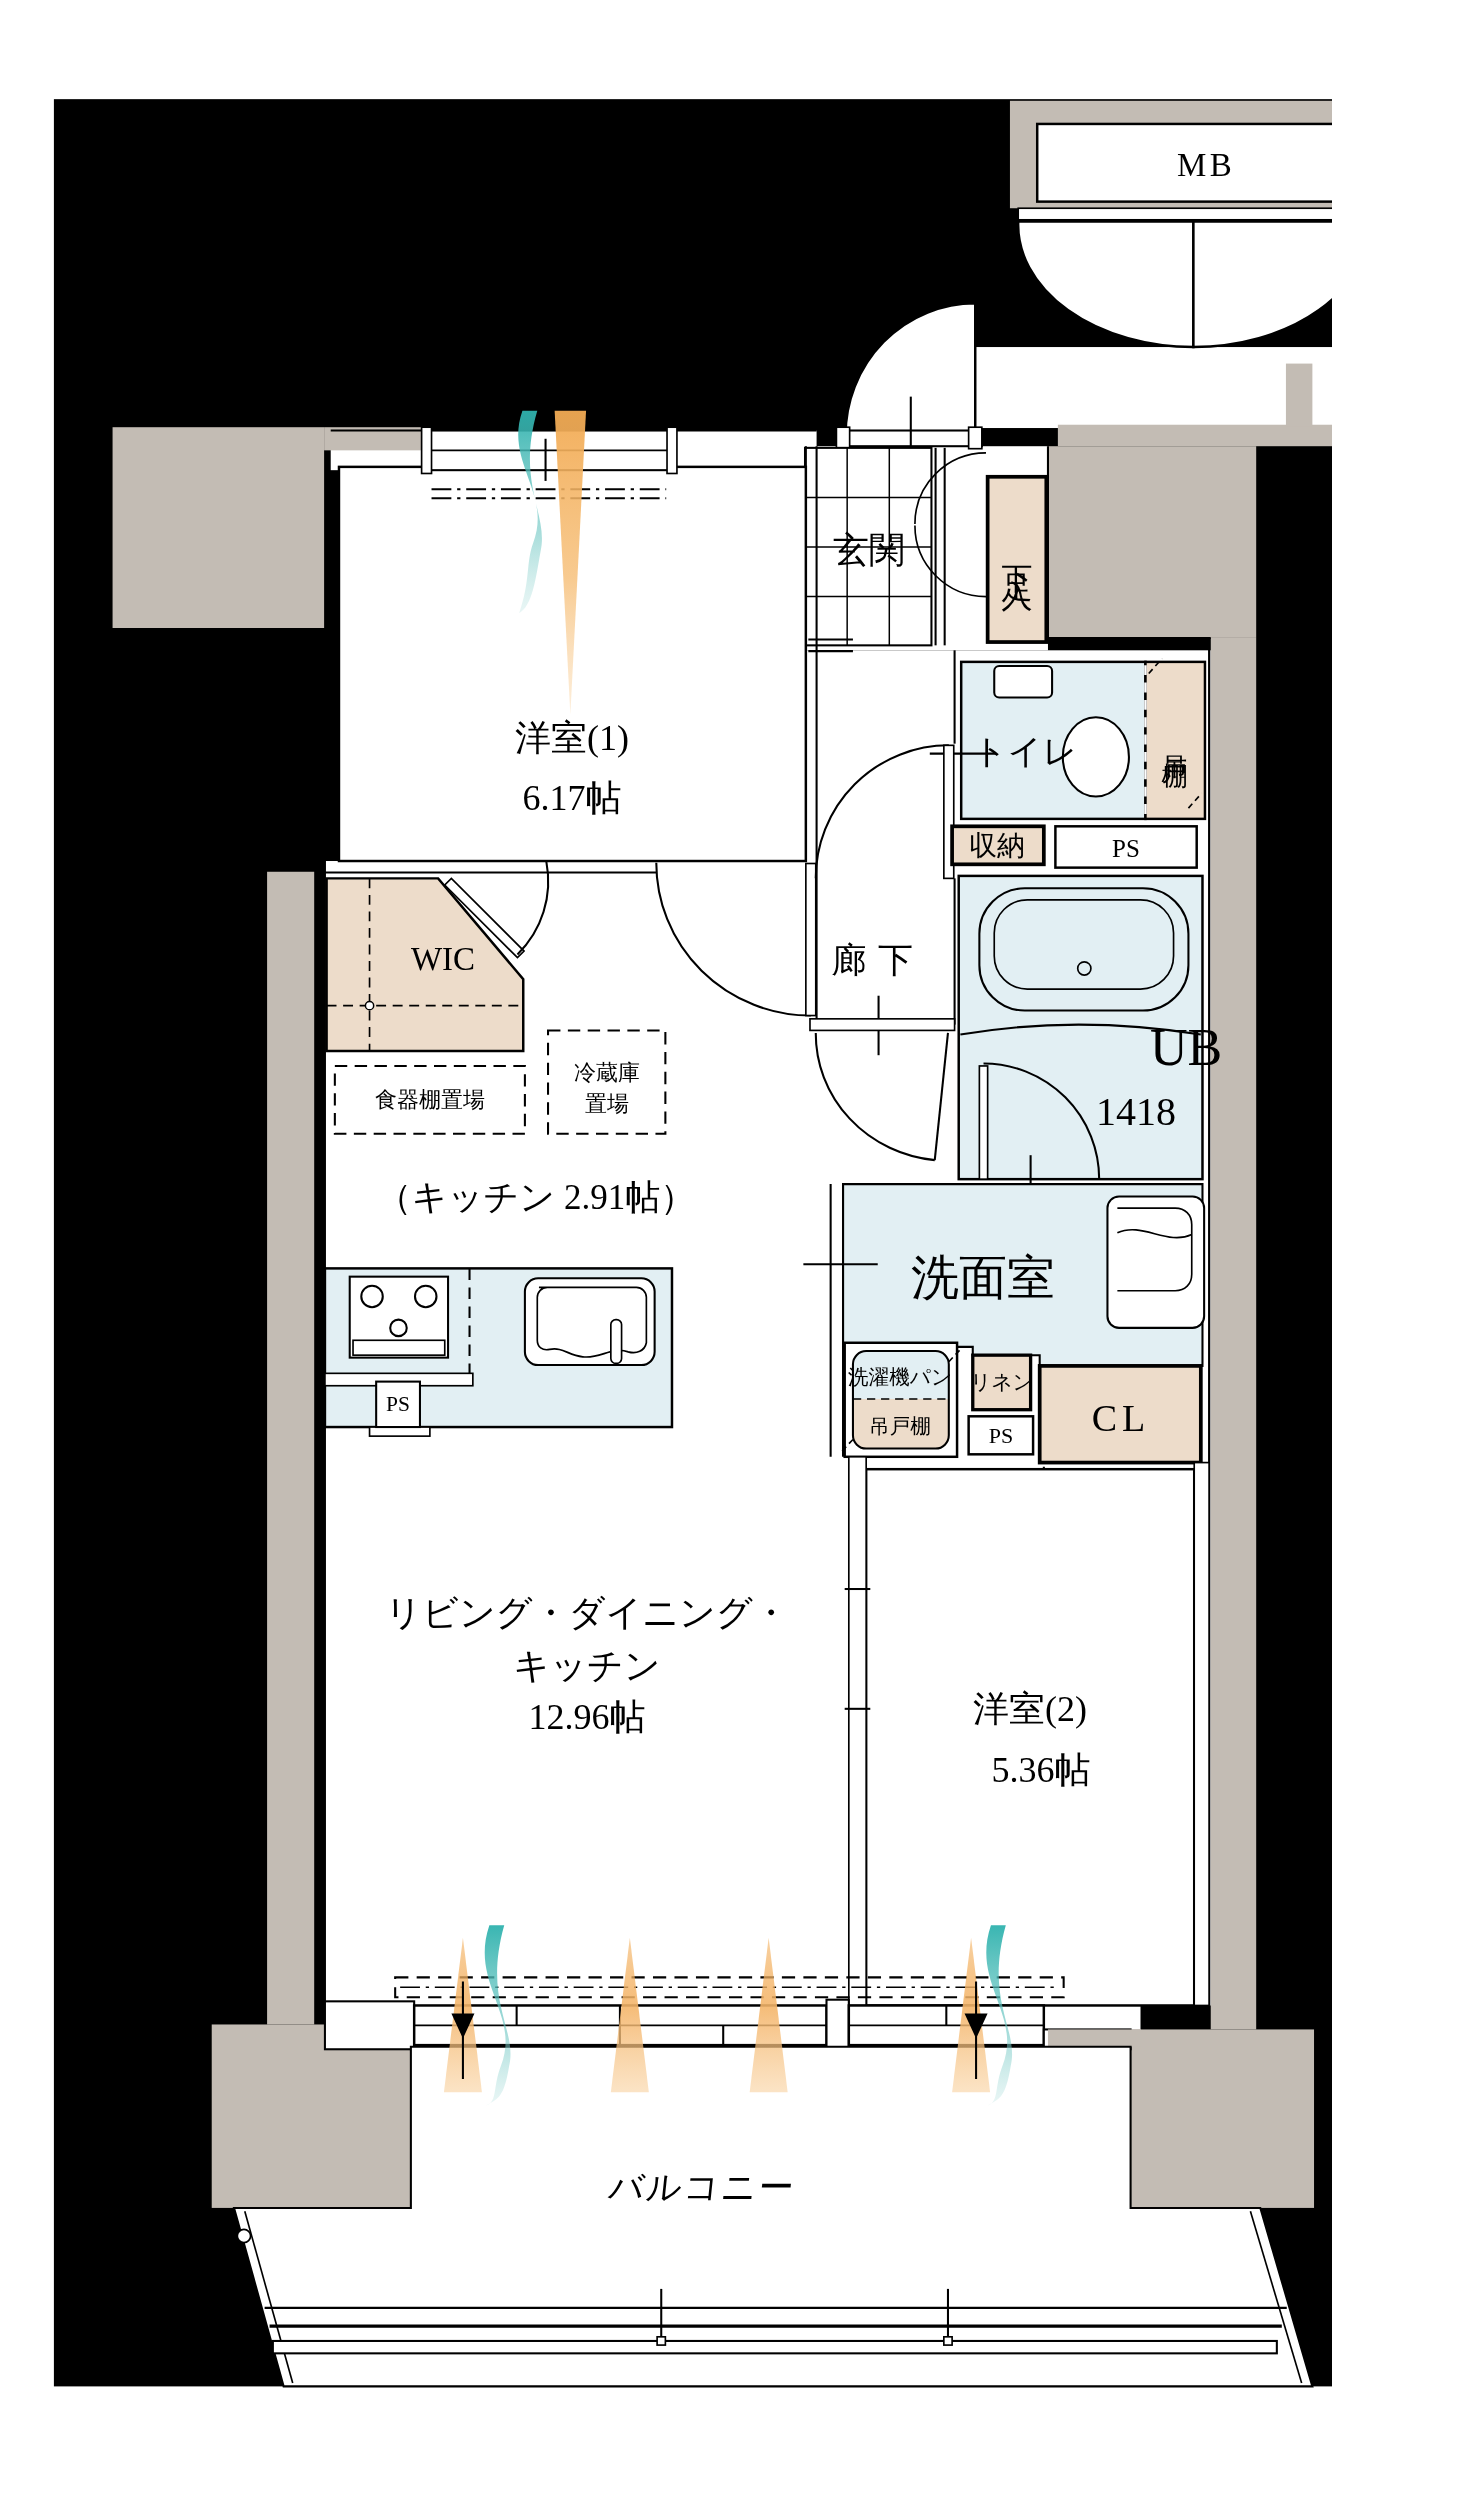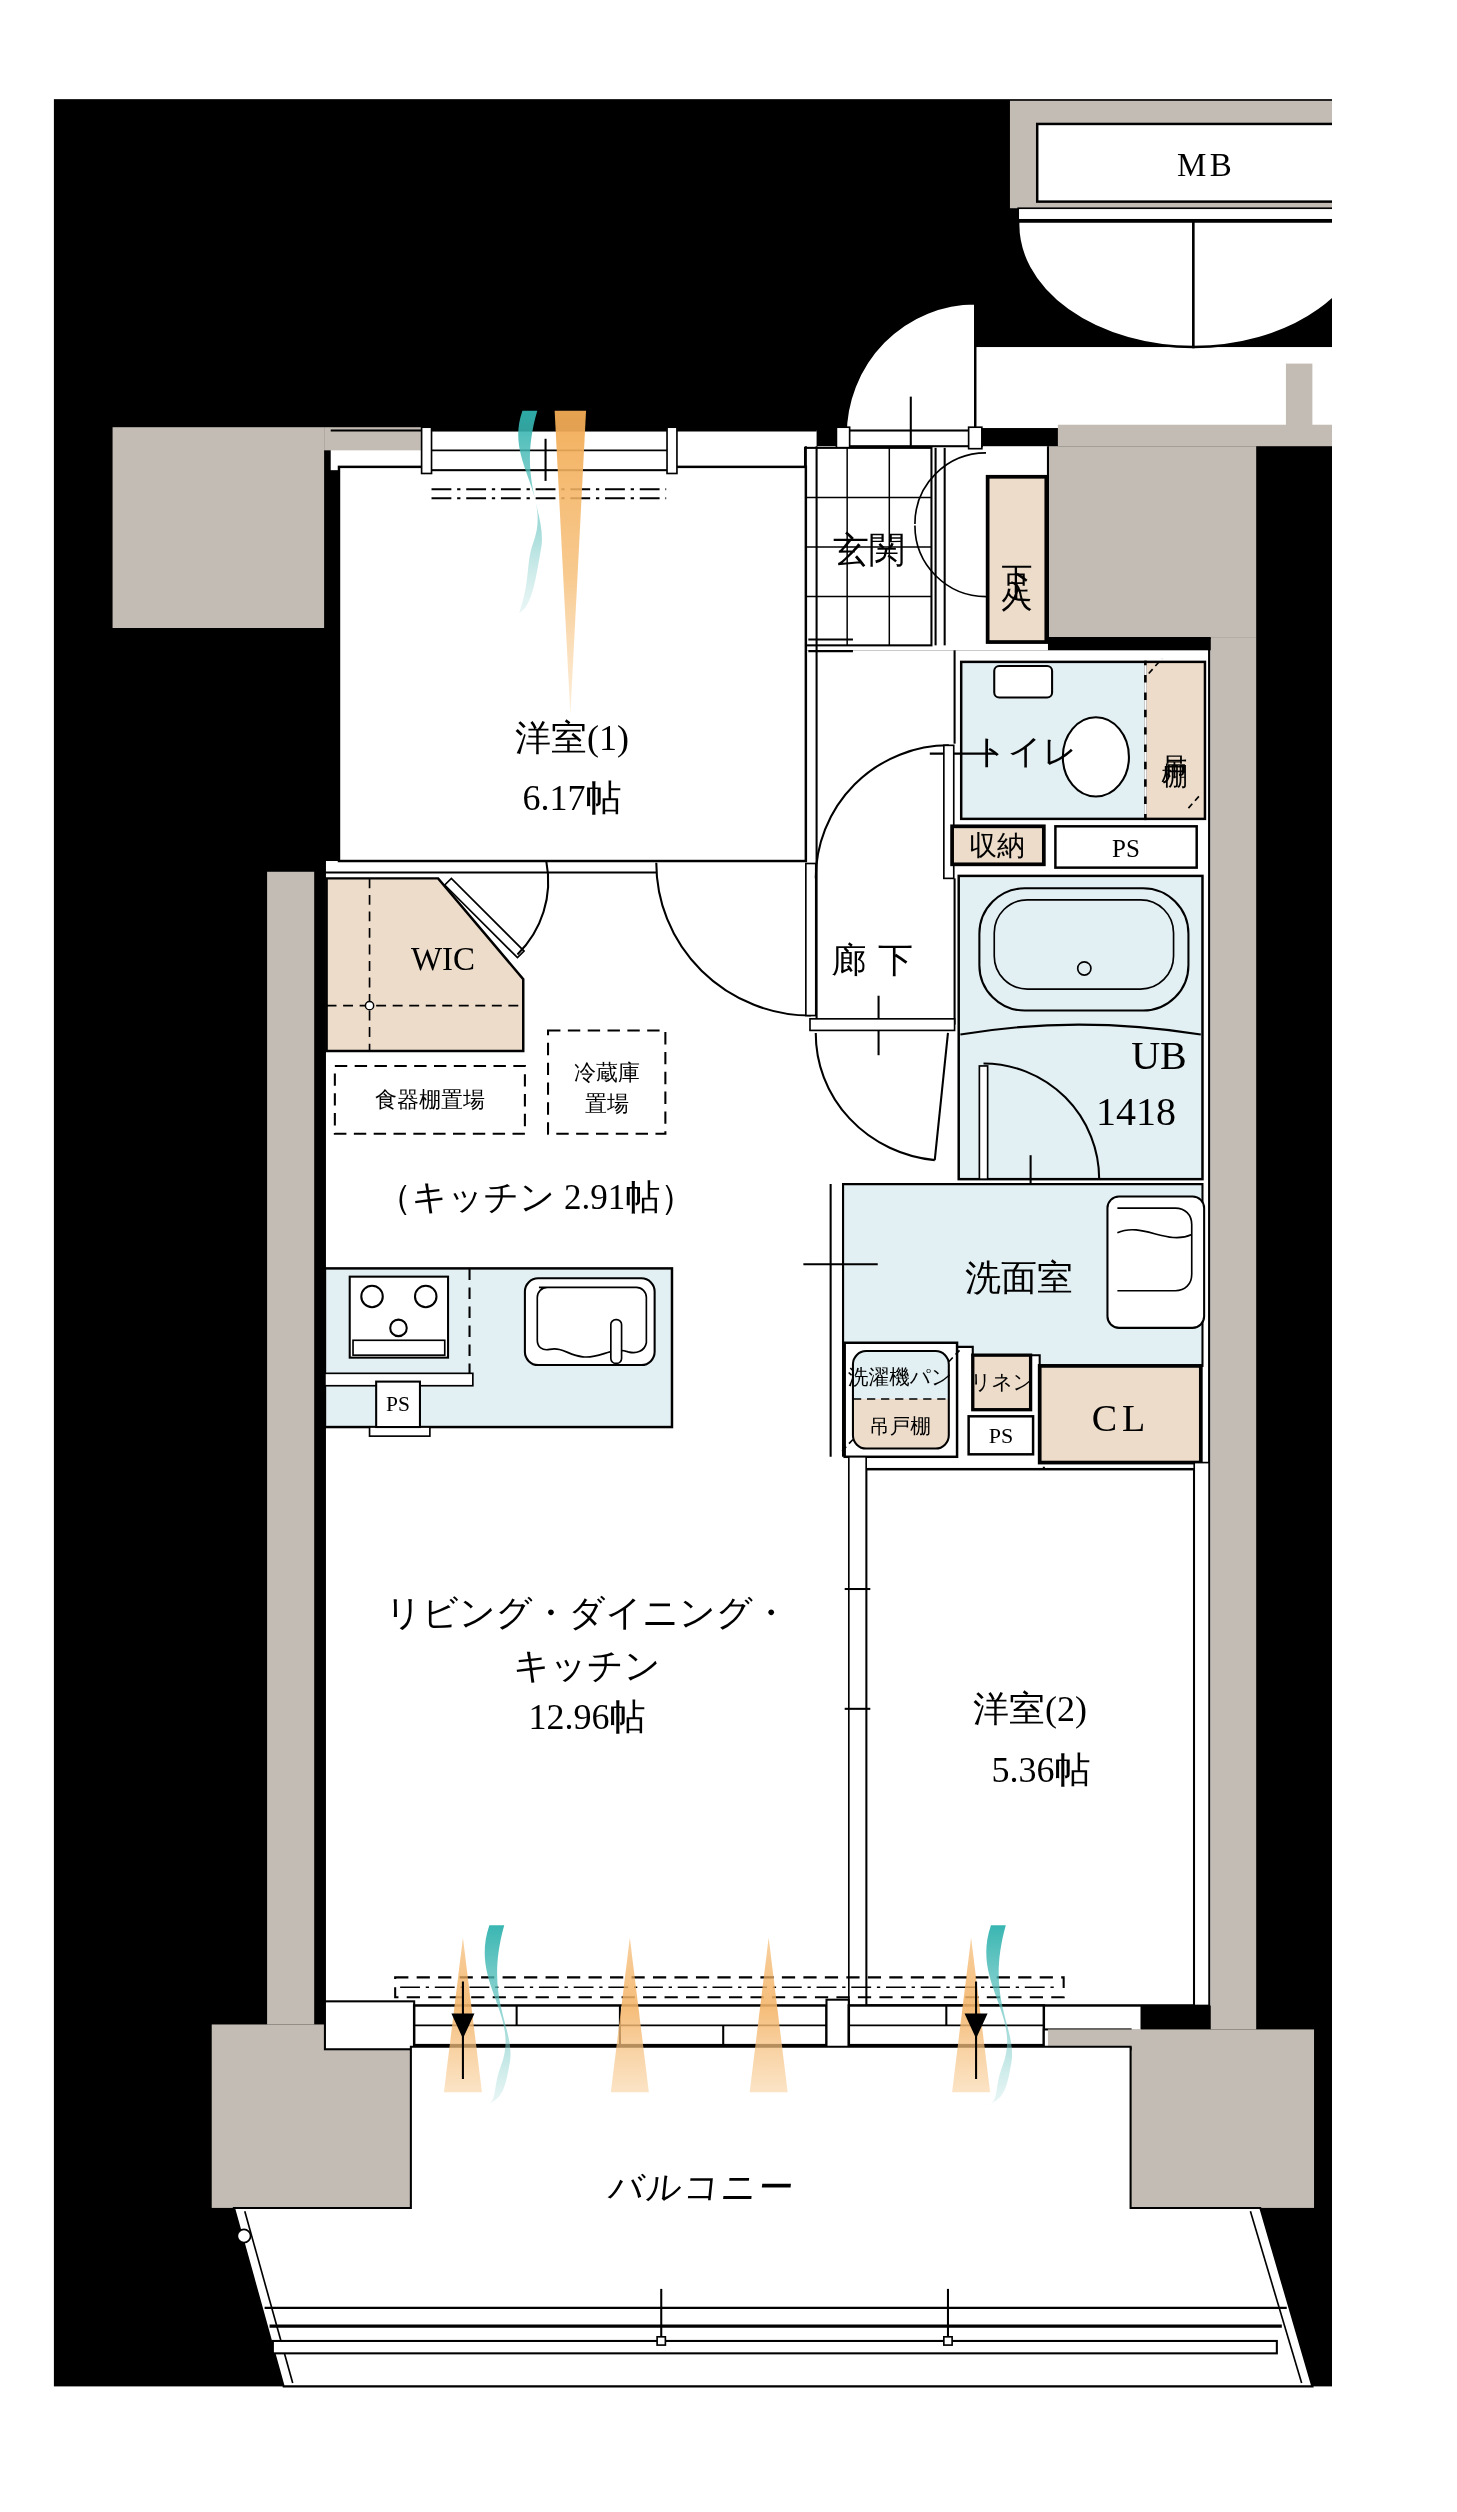--- a/index.html
+++ b/index.html
@@ -296,23 +296,23 @@
 </svg>
 
 <div class="lbl" style="left:1206px;top:165px;font-size:33px;letter-spacing:3.3px;">MB</div>
 <div class="lbl" style="left:869px;top:550px;font-size:36px;">玄関</div>
 <div class="lbl v" style="left:1017px;top:552px;font-size:31px;letter-spacing:6.6px;">下足入</div>
 <div class="lbl" style="left:1025px;top:752px;font-size:34px;">トイレ</div>
 <div class="lbl v" style="left:1175px;top:740px;font-size:26.4px;letter-spacing:3.3px;">吊戸棚</div>
 <div class="lbl" style="left:997px;top:846px;font-size:28px;">収納</div>
 <div class="lbl" style="left:1126px;top:848px;font-size:25px;">PS</div>
 <div class="lbl" style="left:878px;top:960px;font-size:35px;letter-spacing:11.6px;">廊下</div>
-<div class="lbl" style="left:1159px;top:1048px;font-size:40px;margin-top:8px;">UB</div>
+<div class="lbl" style="left:1186px;top:1048px;font-size:52px;">UB</div>
 <div class="lbl" style="left:1136px;top:1112px;font-size:40px;">1418</div>
-<div class="lbl" style="left:983px;top:1278px;font-size:36px;margin-left:36px;">洗面室</div>
+<div class="lbl" style="left:983px;top:1278px;font-size:48px;">洗面室</div>
 <div class="lbl" style="left:900px;top:1377px;font-size:20.7px;">洗濯機パン</div>
 <div class="lbl" style="left:900px;top:1426px;font-size:20.7px;">吊戸棚</div>
 <div class="lbl" style="left:1002px;top:1382px;font-size:20.7px;">リネン</div>
 <div class="lbl" style="left:1001px;top:1436px;font-size:22px;">PS</div>
 <div class="lbl" style="left:1121px;top:1418px;font-size:38px;letter-spacing:5px;">CL</div>
 <div class="lbl" style="left:443px;top:959px;font-size:33px;">WIC</div>
 <div class="lbl" style="left:430px;top:1100px;font-size:22px;">食器棚置場</div>
 <div class="lbl" style="left:607px;top:1073px;font-size:22px;text-align:center;">冷蔵庫</div>
 <div class="lbl" style="left:607px;top:1104px;font-size:22px;">置場</div>
 <div class="lbl" style="left:536px;top:1197px;font-size:35px;">（キッチン 2.91帖）</div>

